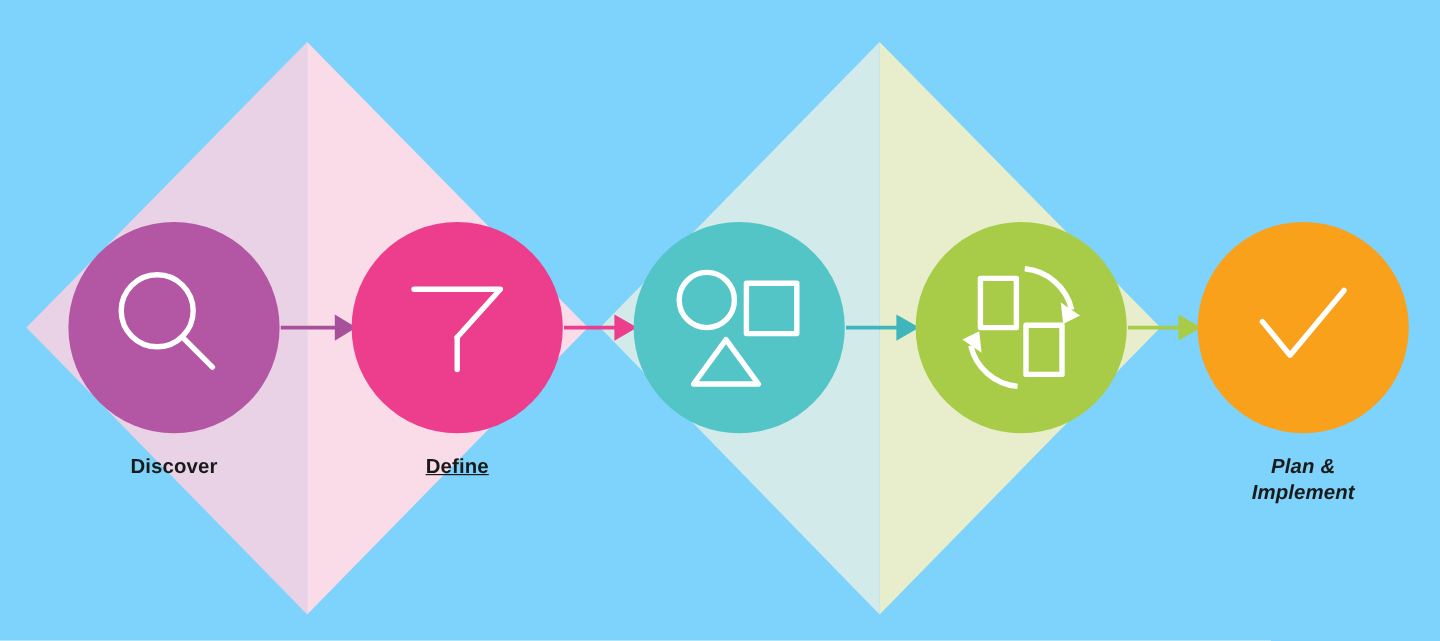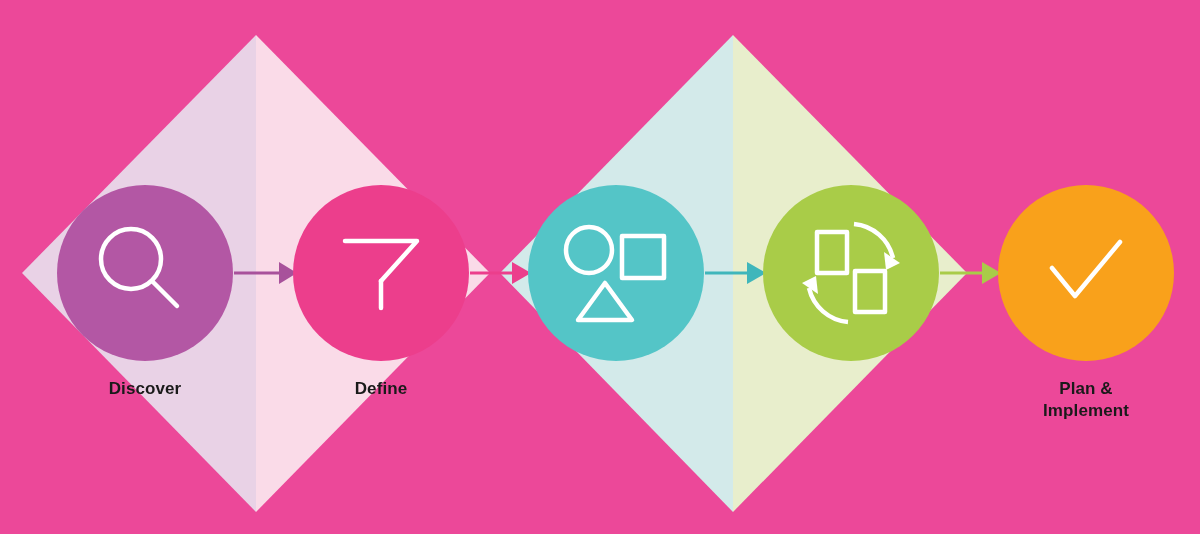--- a/index.html
+++ b/index.html
@@ -7,21 +7,21 @@
     padding: 0;
     background: #ffffff;
   }
   body {
     font-family: "Liberation Sans", sans-serif;
   }
   #stage {
     position: relative;
     width: 1200px;
     height: 534px;
-    background: #ec4899;
+    background: #7dd3fc;
     overflow: hidden;
   }
   #diagram-svg {
     position: absolute;
     left: 0;
     top: 0;
     width: 1200px;
     height: 534px;
     display: block;
   }
@@ -112,20 +112,20 @@
     <g>
       <circle cx="1086" cy="273" r="88" fill="#f9a11b"></circle>
       <g fill="none" stroke="#ffffff" stroke-width="4.5" stroke-linecap="round" stroke-linejoin="round">
         <polyline points="1052,268 1075,296 1120,242"></polyline>
       </g>
     </g>
   </svg>
 
   <div class="stage-label" style="left:45px; top:378px; width:200px;">Discover</div>
 
-  <div class="stage-label" style="left:281px; top:378px; width:200px;">Define</div>
+  <div class="stage-label" style="left:281px; top:378px; width:200px;text-decoration:underline;">Define</div>
 
 
 
-  <div class="stage-label" style="left:986px; top:378px; width:200px;">Plan &amp;
+  <div class="stage-label" style="left:986px; top:378px; width:200px;font-style:italic;">Plan &amp;
 Implement</div>
 
 </div>
 
 </body></html>

